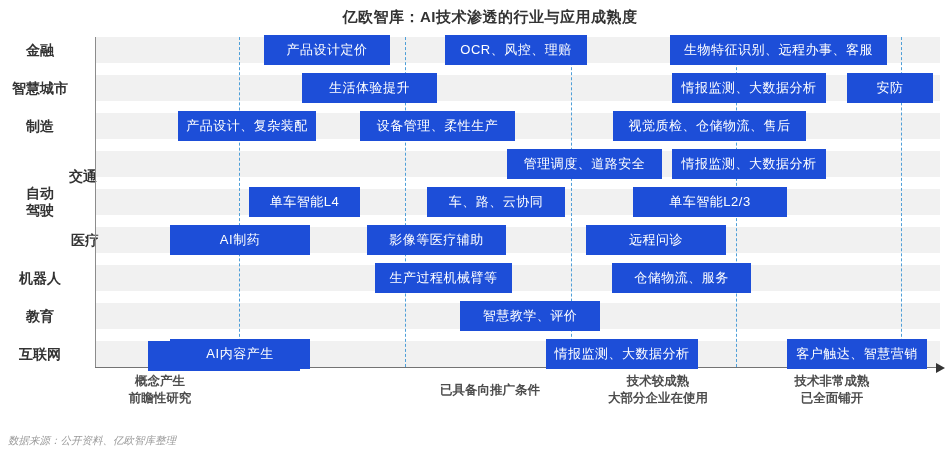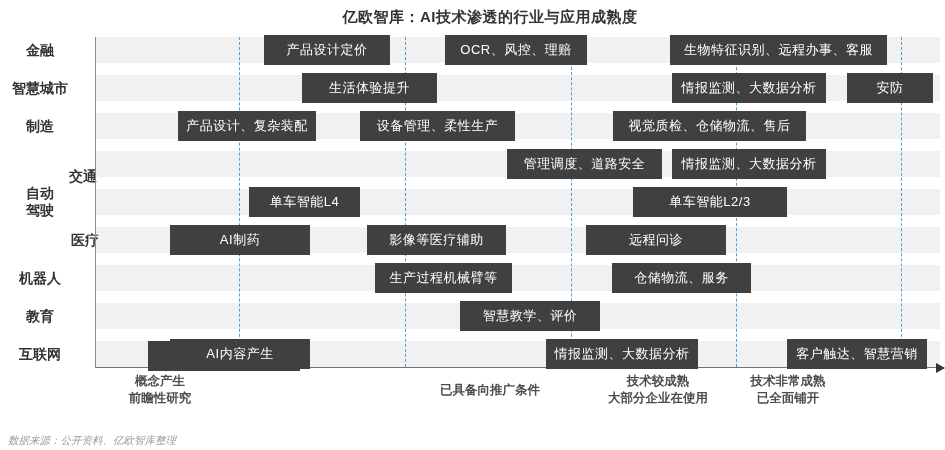--- a/index.html
+++ b/index.html
@@ -19,21 +19,21 @@
     white-space:pre-line;z-index:2;
   }
   .divider{position:absolute;width:0;top:37px;height:330px;border-left:1px dashed #4f9fd8;z-index:2;}
   .y-axis{position:absolute;left:95px;top:37px;width:0;height:330px;border-left:1px solid #8c8c8c;z-index:3;}
   .x-axis{position:absolute;left:95px;top:367px;width:845px;height:1px;background:#737373;z-index:3;}
   .x-axis-arrow{
     position:absolute;left:936px;top:362.5px;width:0;height:0;z-index:4;
     border-left:9px solid #333333;border-top:5px solid transparent;border-bottom:5px solid transparent;
   }
   .maturity-box{
-    position:absolute;height:30px;line-height:30px;background:#404040;color:#ffffff;
+    position:absolute;height:30px;line-height:30px;background:#1d4ed8;color:#ffffff;
     font-size:13px;text-align:center;overflow:hidden;white-space:nowrap;z-index:5;
     letter-spacing:0.5px;
   }
   .stage-label{
     position:absolute;top:372px;height:36px;width:190px;
     display:flex;flex-direction:column;justify-content:center;
     text-align:center;font-size:12.5px;font-weight:bold;color:#4d4d4d;line-height:17px;z-index:2;
   }
   .source-note{
     position:absolute;left:8px;top:434px;font-size:10.5px;font-style:italic;color:#9b9b9b;z-index:2;
@@ -69,20 +69,21 @@
       <div class="maturity-box" style="left: 360px; width: 155px; top: 111px;">设备管理、柔性生产</div>
       <div class="maturity-box" style="left: 613px; width: 193px; top: 111px;">视觉质检、仓储物流、售后</div>
       <div class="row-stripe" style="top: 151px;"></div>
       <div class="row-label" style="top: 168px; padding-left: 43px;">交通</div>
       <div class="maturity-box" style="left: 507px; width: 155px; top: 149px;">管理调度、道路安全</div>
       <div class="maturity-box" style="left: 672px; width: 154px; top: 149px;">情报监测、大数据分析</div>
       <div class="row-stripe" style="top: 189px;"></div>
       <div class="row-label" style="top: 185px;">自动
 驾驶</div>
       <div class="maturity-box" style="left: 249px; width: 111px; top: 187px;">单车智能L4</div>
+      <div class="maturity-box" style="left: 427px; width: 138px; top: 187px;">车、路、云协同</div>
       <div class="maturity-box" style="left: 633px; width: 154px; top: 187px;">单车智能L2/3</div>
       <div class="row-stripe" style="top: 227px;"></div>
       <div class="row-label" style="top: 231.5px; padding-left: 45px;">医疗</div>
       <div class="maturity-box" style="left: 170px; width: 140px; top: 225px;">AI制药</div>
       <div class="maturity-box" style="left: 367px; width: 139px; top: 225px;">影像等医疗辅助</div>
       <div class="maturity-box" style="left: 586px; width: 140px; top: 225px;">远程问诊</div>
       <div class="row-stripe" style="top: 265px;"></div>
       <div class="row-label" style="top: 269.5px;">机器人</div>
       <div class="maturity-box" style="left: 375px; width: 137px; top: 263px;">生产过程机械臂等</div>
       <div class="maturity-box" style="left: 612px; width: 139px; top: 263px;">仓储物流、服务</div>
@@ -99,19 +100,19 @@
         <div>概念产生</div>
         <div>前瞻性研究</div>
       </div>
       <div class="stage-label" style="left: 395px;">
         <div>已具备向推广条件</div>
       </div>
       <div class="stage-label" style="left: 563px;">
         <div>技术较成熟</div>
         <div>大部分企业在使用</div>
       </div>
-      <div class="stage-label" style="left: 693px;">
+      <div class="stage-label" style="left: 737px;">
         <div>技术非常成熟</div>
         <div>已全面铺开</div>
       </div>
     </div>
   <div class="source-note">数据来源：公开资料、亿欧智库整理</div>
 </div>
 
 </body></html>

